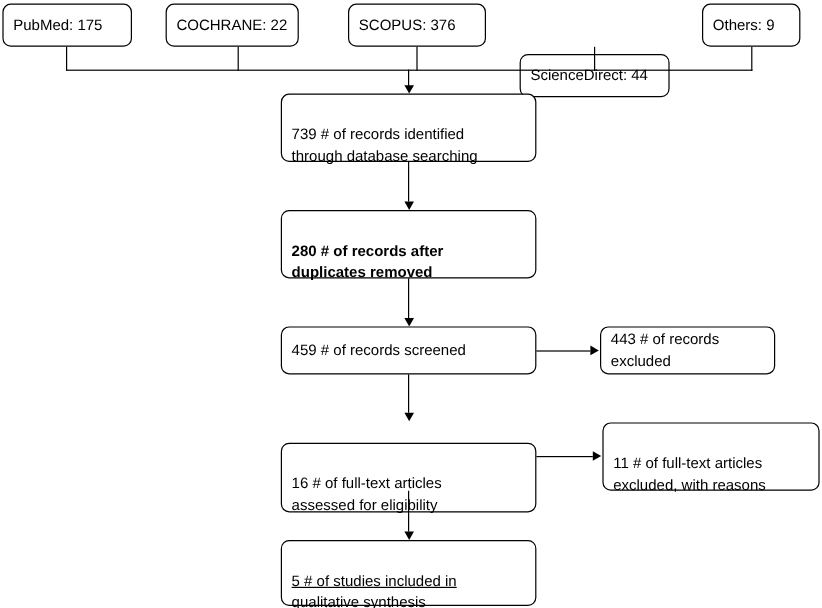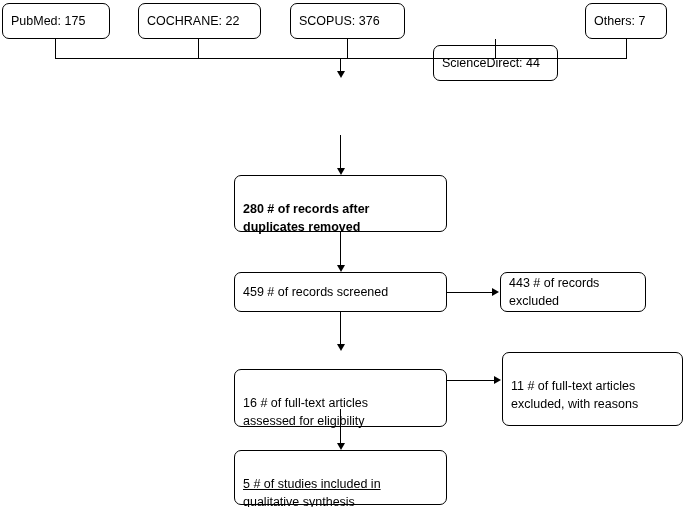--- a/index.html
+++ b/index.html
@@ -67,47 +67,51 @@
 </style>
 </head>
 <body>
 
 <div id="canvas">
 
   <div class="node top" style="left:2px; top:3px; width:108px; height:36px;">
     <span>PubMed: 175</span>
   </div>
 
-  <div class="node top" style="left:138px; top:3px; width:123px; height:36px;">
+  <div class="node top" style="left:138px; top:3px; width:111px; height:36px;">
     <span>COCHRANE: 22</span>
   </div>
 
   <div class="node top" style="left:290px; top:3px; width:115px; height:36px;">
     <span>SCOPUS: 376</span>
   </div>
 
   <div class="node top" style="left:433px; top:3px; width:125px; height:36px;margin-top:42px;">
     <span>ScienceDirect: 44</span>
   </div>
 
   <div class="node top" style="left:585px; top:3px; width:82px; height:36px;">
-    <span>Others: 7</span>
+    <span>Others: 9</span>
   </div>
 
   <div class="edge-v" style="left:55px; top:39px; height:20px;"></div>
   <div class="edge-v" style="left:198px; top:39px; height:20px;"></div>
   <div class="edge-v" style="left:347px; top:39px; height:20px;"></div>
   <div class="edge-v" style="left:495px; top:39px; height:20px;"></div>
   <div class="edge-v" style="left:626px; top:39px; height:20px;"></div>
 
   <div class="edge-h" style="left:55px; top:58px; width:572px;"></div>
 
   <div class="edge-v" style="left:340px; top:58px; height:14px;"></div>
   <div class="arrow-down" style="left:337px; top:71px;"></div>
 
+  <div class="node" style="left:234px; top:78px; width:213px; height:57px;">
+    <span>739 # of records identified
+through database searching</span>
+  </div>
 
   <div class="edge-v" style="left:340px; top:135px; height:33px;"></div>
   <div class="arrow-down" style="left:337px; top:168px;"></div>
 
   <div class="node" style="left:234px; top:175px; width:213px; height:57px;font-weight:bold;">
     <span>280 # of records after
 duplicates removed</span>
   </div>
 
   <div class="edge-v" style="left:340px; top:232px; height:33px;"></div>
@@ -128,21 +132,21 @@
   <div class="arrow-down" style="left:337px; top:344px;"></div>
 
   <div class="node" style="left:234px; top:351px; width:213px; height:58px;margin-top:18px;">
     <span>16 # of full-text articles
 assessed for eligibility</span>
   </div>
 
   <div class="edge-h" style="left:447px; top:380px; width:47px;"></div>
   <div class="arrow-right" style="left:494px; top:376px;"></div>
 
-  <div class="node" style="left:502px; top:352px; width:181px; height:74px;">
+  <div class="node" style="left:502px; top:352px; width:181px; height:57px;">
     <span>11 # of full-text articles
 excluded, with reasons</span>
   </div>
 
   <div class="edge-v" style="left:340px; top:409px; height:34px;"></div>
   <div class="arrow-down" style="left:337px; top:443px;"></div>
 
   <div class="node" style="left:234px; top:450px; width:213px; height:55px;text-decoration:underline;">
     <span>5 # of studies included in
 qualitative synthesis</span>

